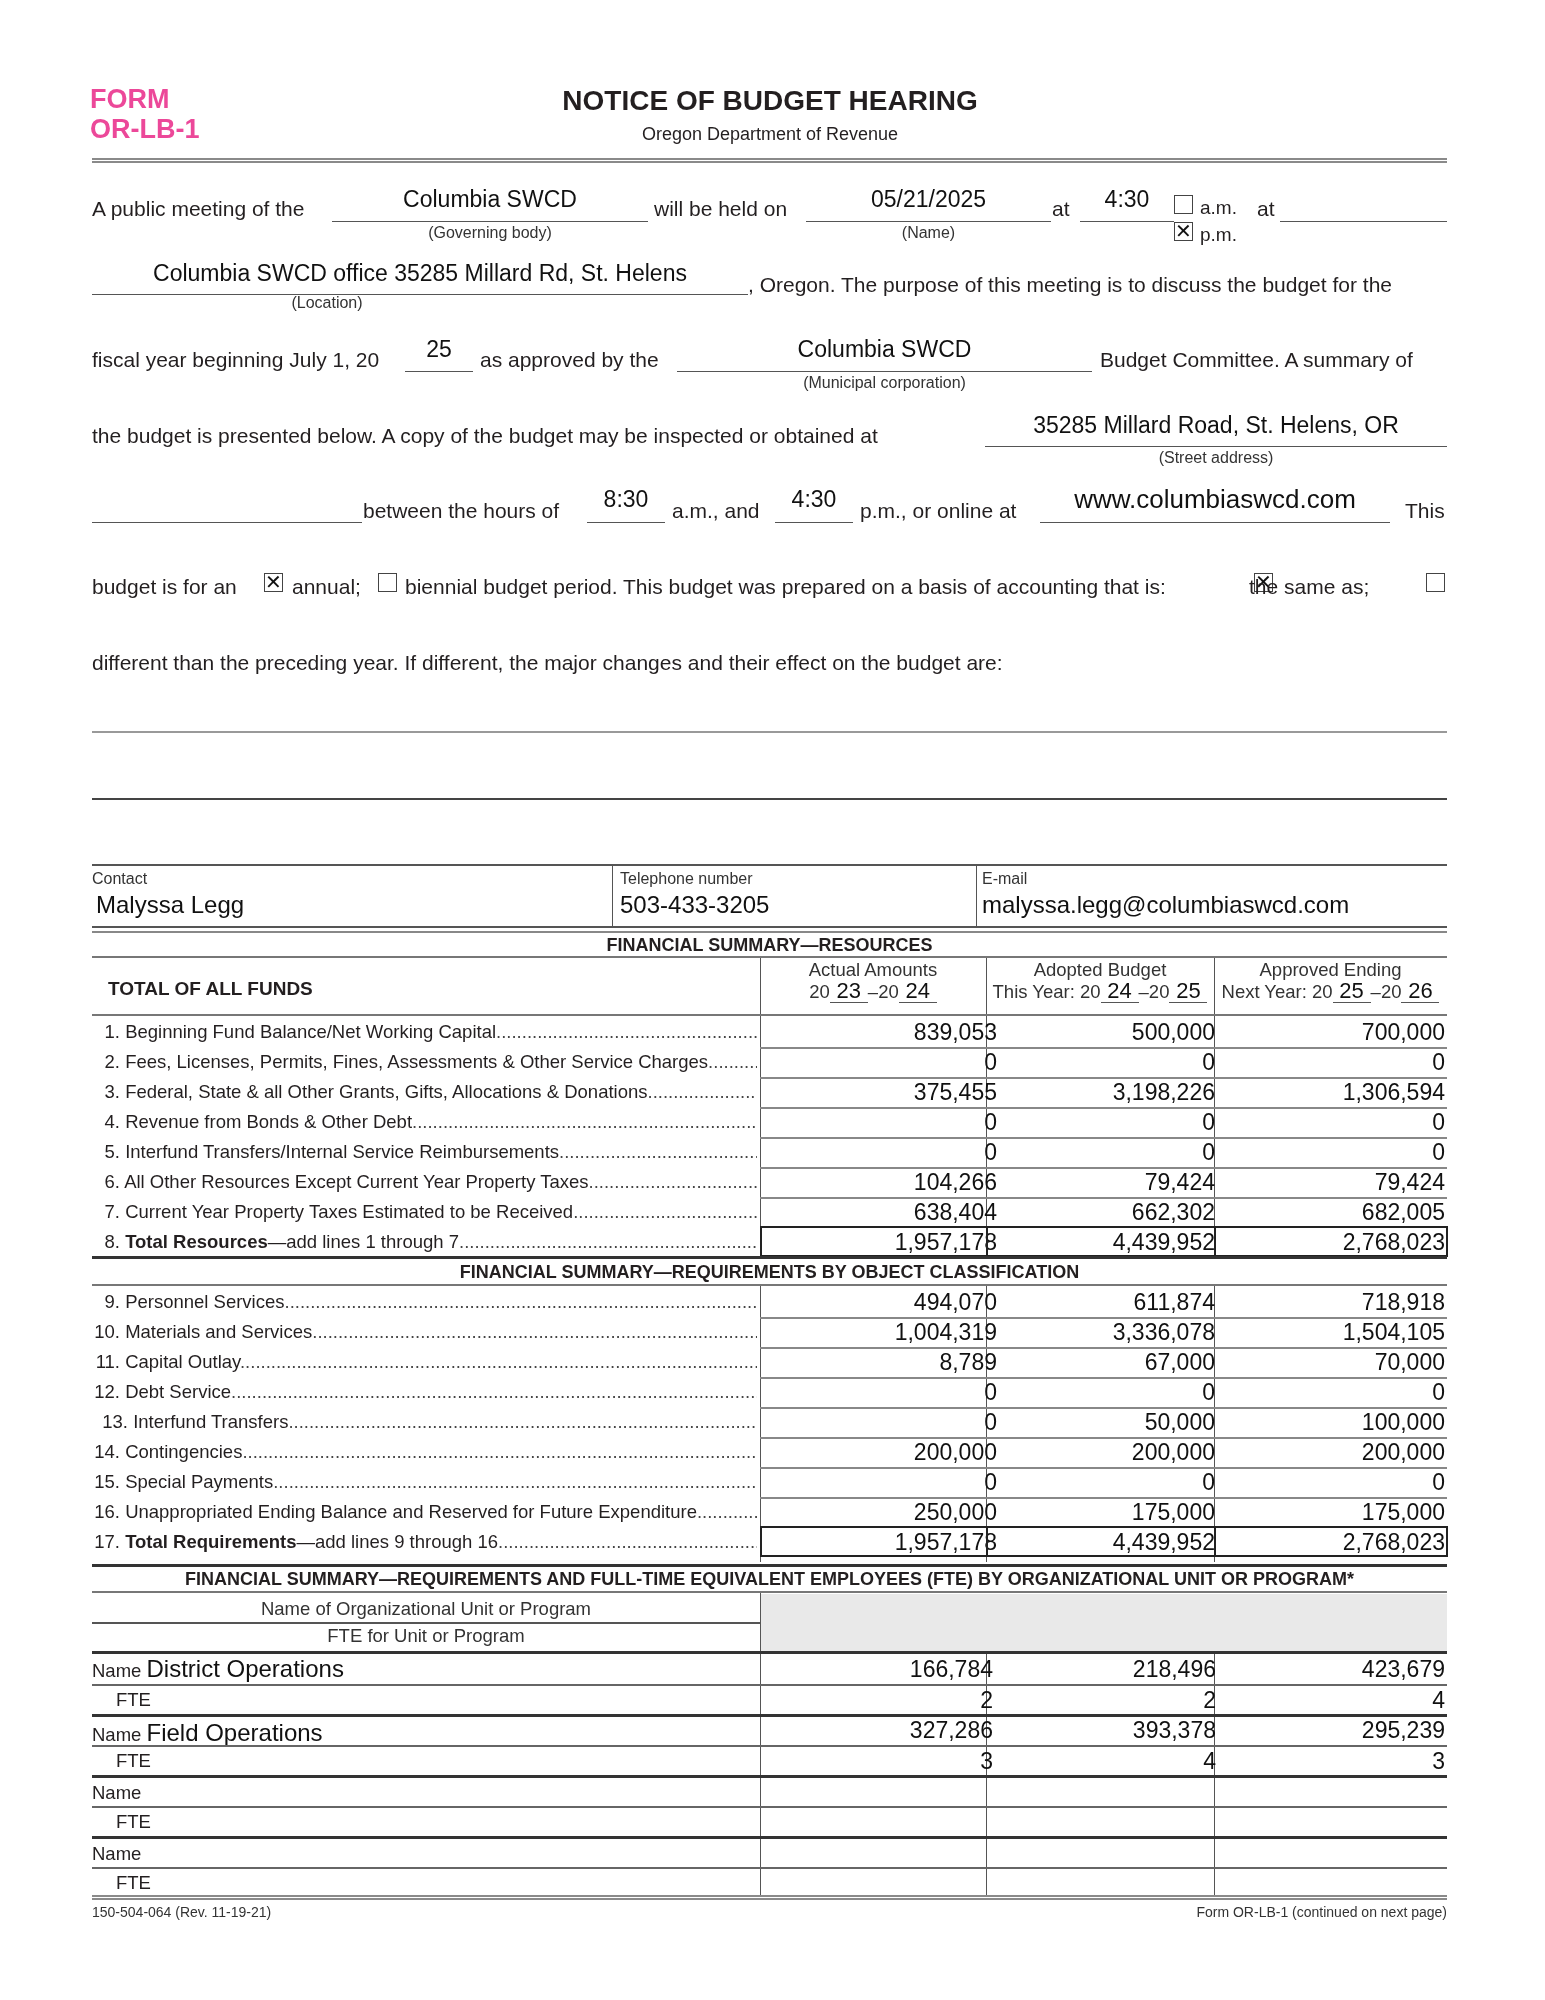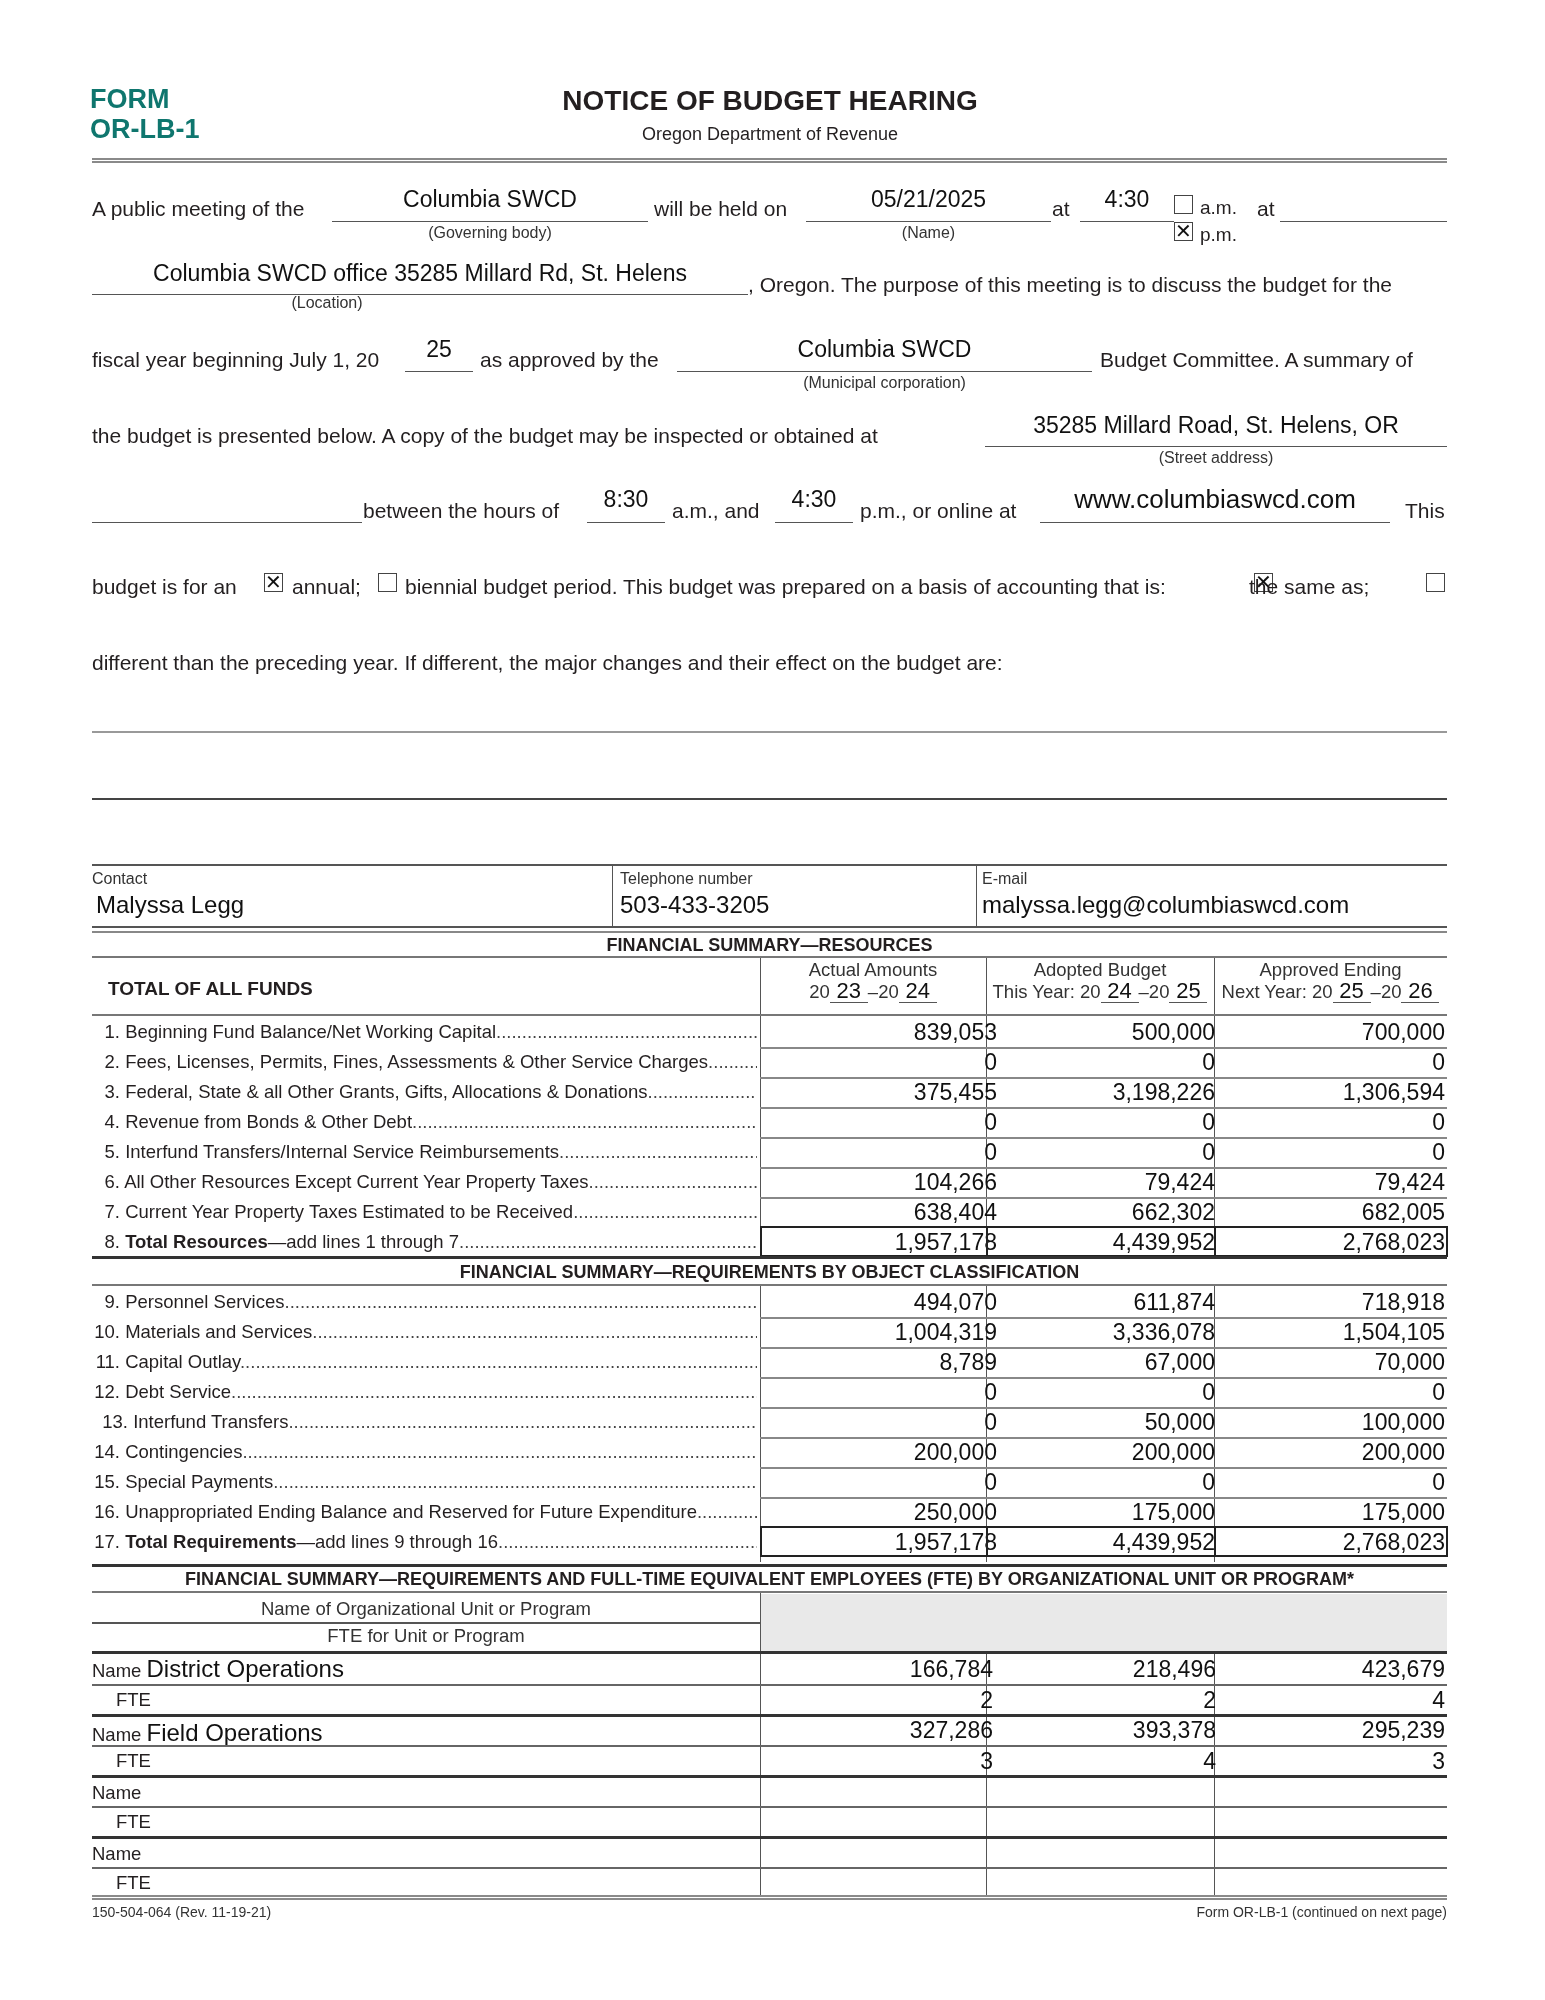--- a/index.html
+++ b/index.html
@@ -1,19 +1,19 @@
 <!DOCTYPE html>
 <html><head>
 <meta charset="utf-8">
 <style>
   html, body { margin: 0; padding: 0; background: #ffffff; }
   body { width: 1545px; height: 2000px; position: relative; overflow: hidden;
          font-family: "Liberation Sans", sans-serif; color: #231f20; }
   .abs { position: absolute; }
-  .form-id { left: 90px; top: 84px; font-weight: bold; font-size: 27px; line-height: 30px; color: #0f766e; }
+  .form-id { left: 90px; top: 84px; font-weight: bold; font-size: 27px; line-height: 30px; color: #ec4899; }
   .title-wrap { position: absolute; left: 420px; width: 700px; top: 84px; text-align: center; }
   .title-wrap .t1 { font-weight: bold; font-size: 28px; line-height: 34px; }
   .title-wrap .t2 { font-size: 18px; line-height: 28px; margin-top: 2px; }
   .hr-double { position: absolute; left: 92px; width: 1355px; height: 5px;
                border-top: 2px solid #8a8a8a; border-bottom: 2px solid #8a8a8a; box-sizing: border-box; }
   .hr-single { position: absolute; left: 92px; width: 1355px; height: 0; border-top: 2px solid #777; }
   .hr-dark { position: absolute; left: 92px; width: 1355px; border-top: 3px solid #333; }
   .line-text { position: absolute; font-size: 21px; line-height: 26px; white-space: nowrap; }
   .blank { position: absolute; border-bottom: 1.5px solid #555; height: 0; }
   .fill { position: absolute; font-size: 23px; line-height: 26px; text-align: center; white-space: nowrap; color: #111; }

